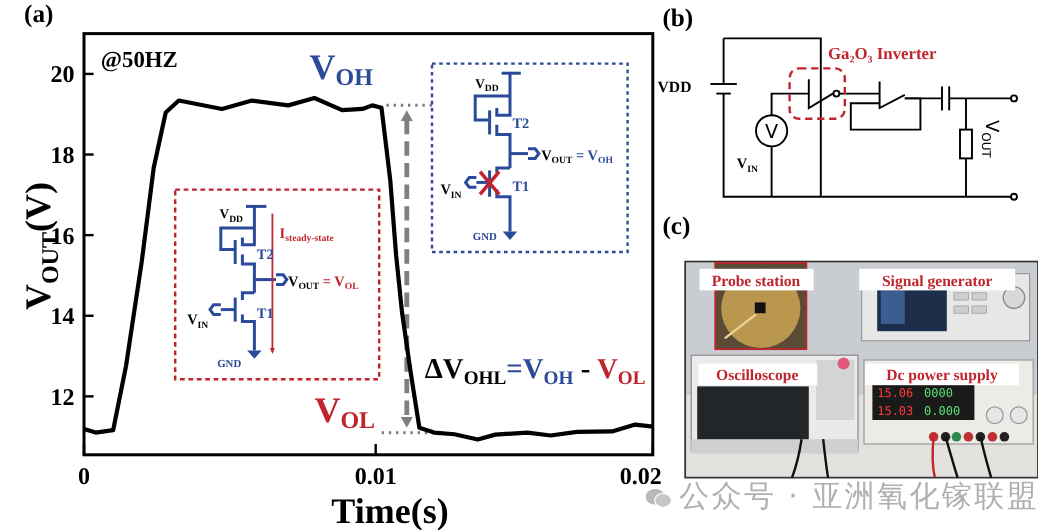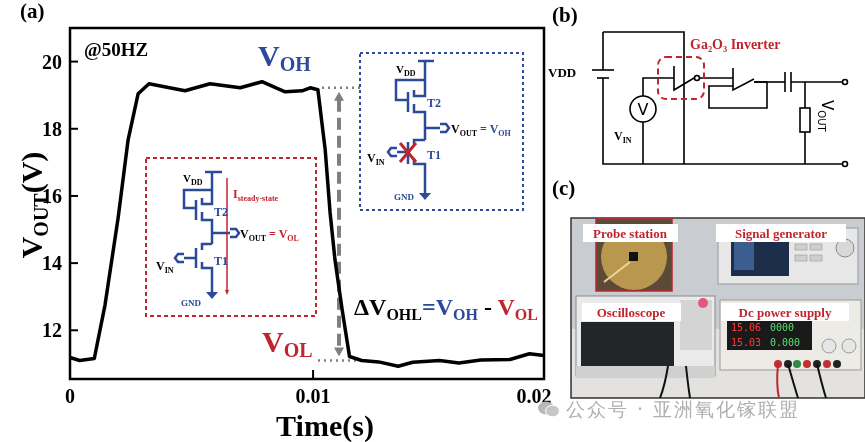--- a/index.html
+++ b/index.html
@@ -1,19 +1,19 @@
 <!DOCTYPE html>
 <html><head>
 <meta charset="utf-8">
 <style>
   html, body { margin:0; padding:0; background:#ffffff; }
   body { width:865px; height:442px; position:relative; overflow:hidden; font-family:"Liberation Serif", serif; }
   #fig { position:absolute; left:0; top:0; }
   .bold { font-weight:bold; }
-  .watermark { position:absolute; left:538px; top:397px; font-family:"DejaVu Sans", sans-serif; font-size:19px; color:#b0b0b0; letter-spacing:2px; white-space:nowrap; }
+  .watermark { position:absolute; left:538px; top:397px; font-family:"DejaVu Sans", sans-serif; font-size:25px; color:#b0b0b0; letter-spacing:2px; white-space:nowrap; }
   .wm-icon { display:inline-block; width:22px; height:18px; margin-right:6px; vertical-align:-2px; }
 </style>
 </head>
 <body>
 
 <svg id="fig" width="865" height="442" viewBox="0 0 865 442">
   <defs>
     <marker id="arrUp" markerWidth="8" markerHeight="8" refX="4" refY="4" orient="auto">
       <path d="M0,8 L4,0 L8,8 Z" fill="#7f7f7f"></path>
     </marker>

